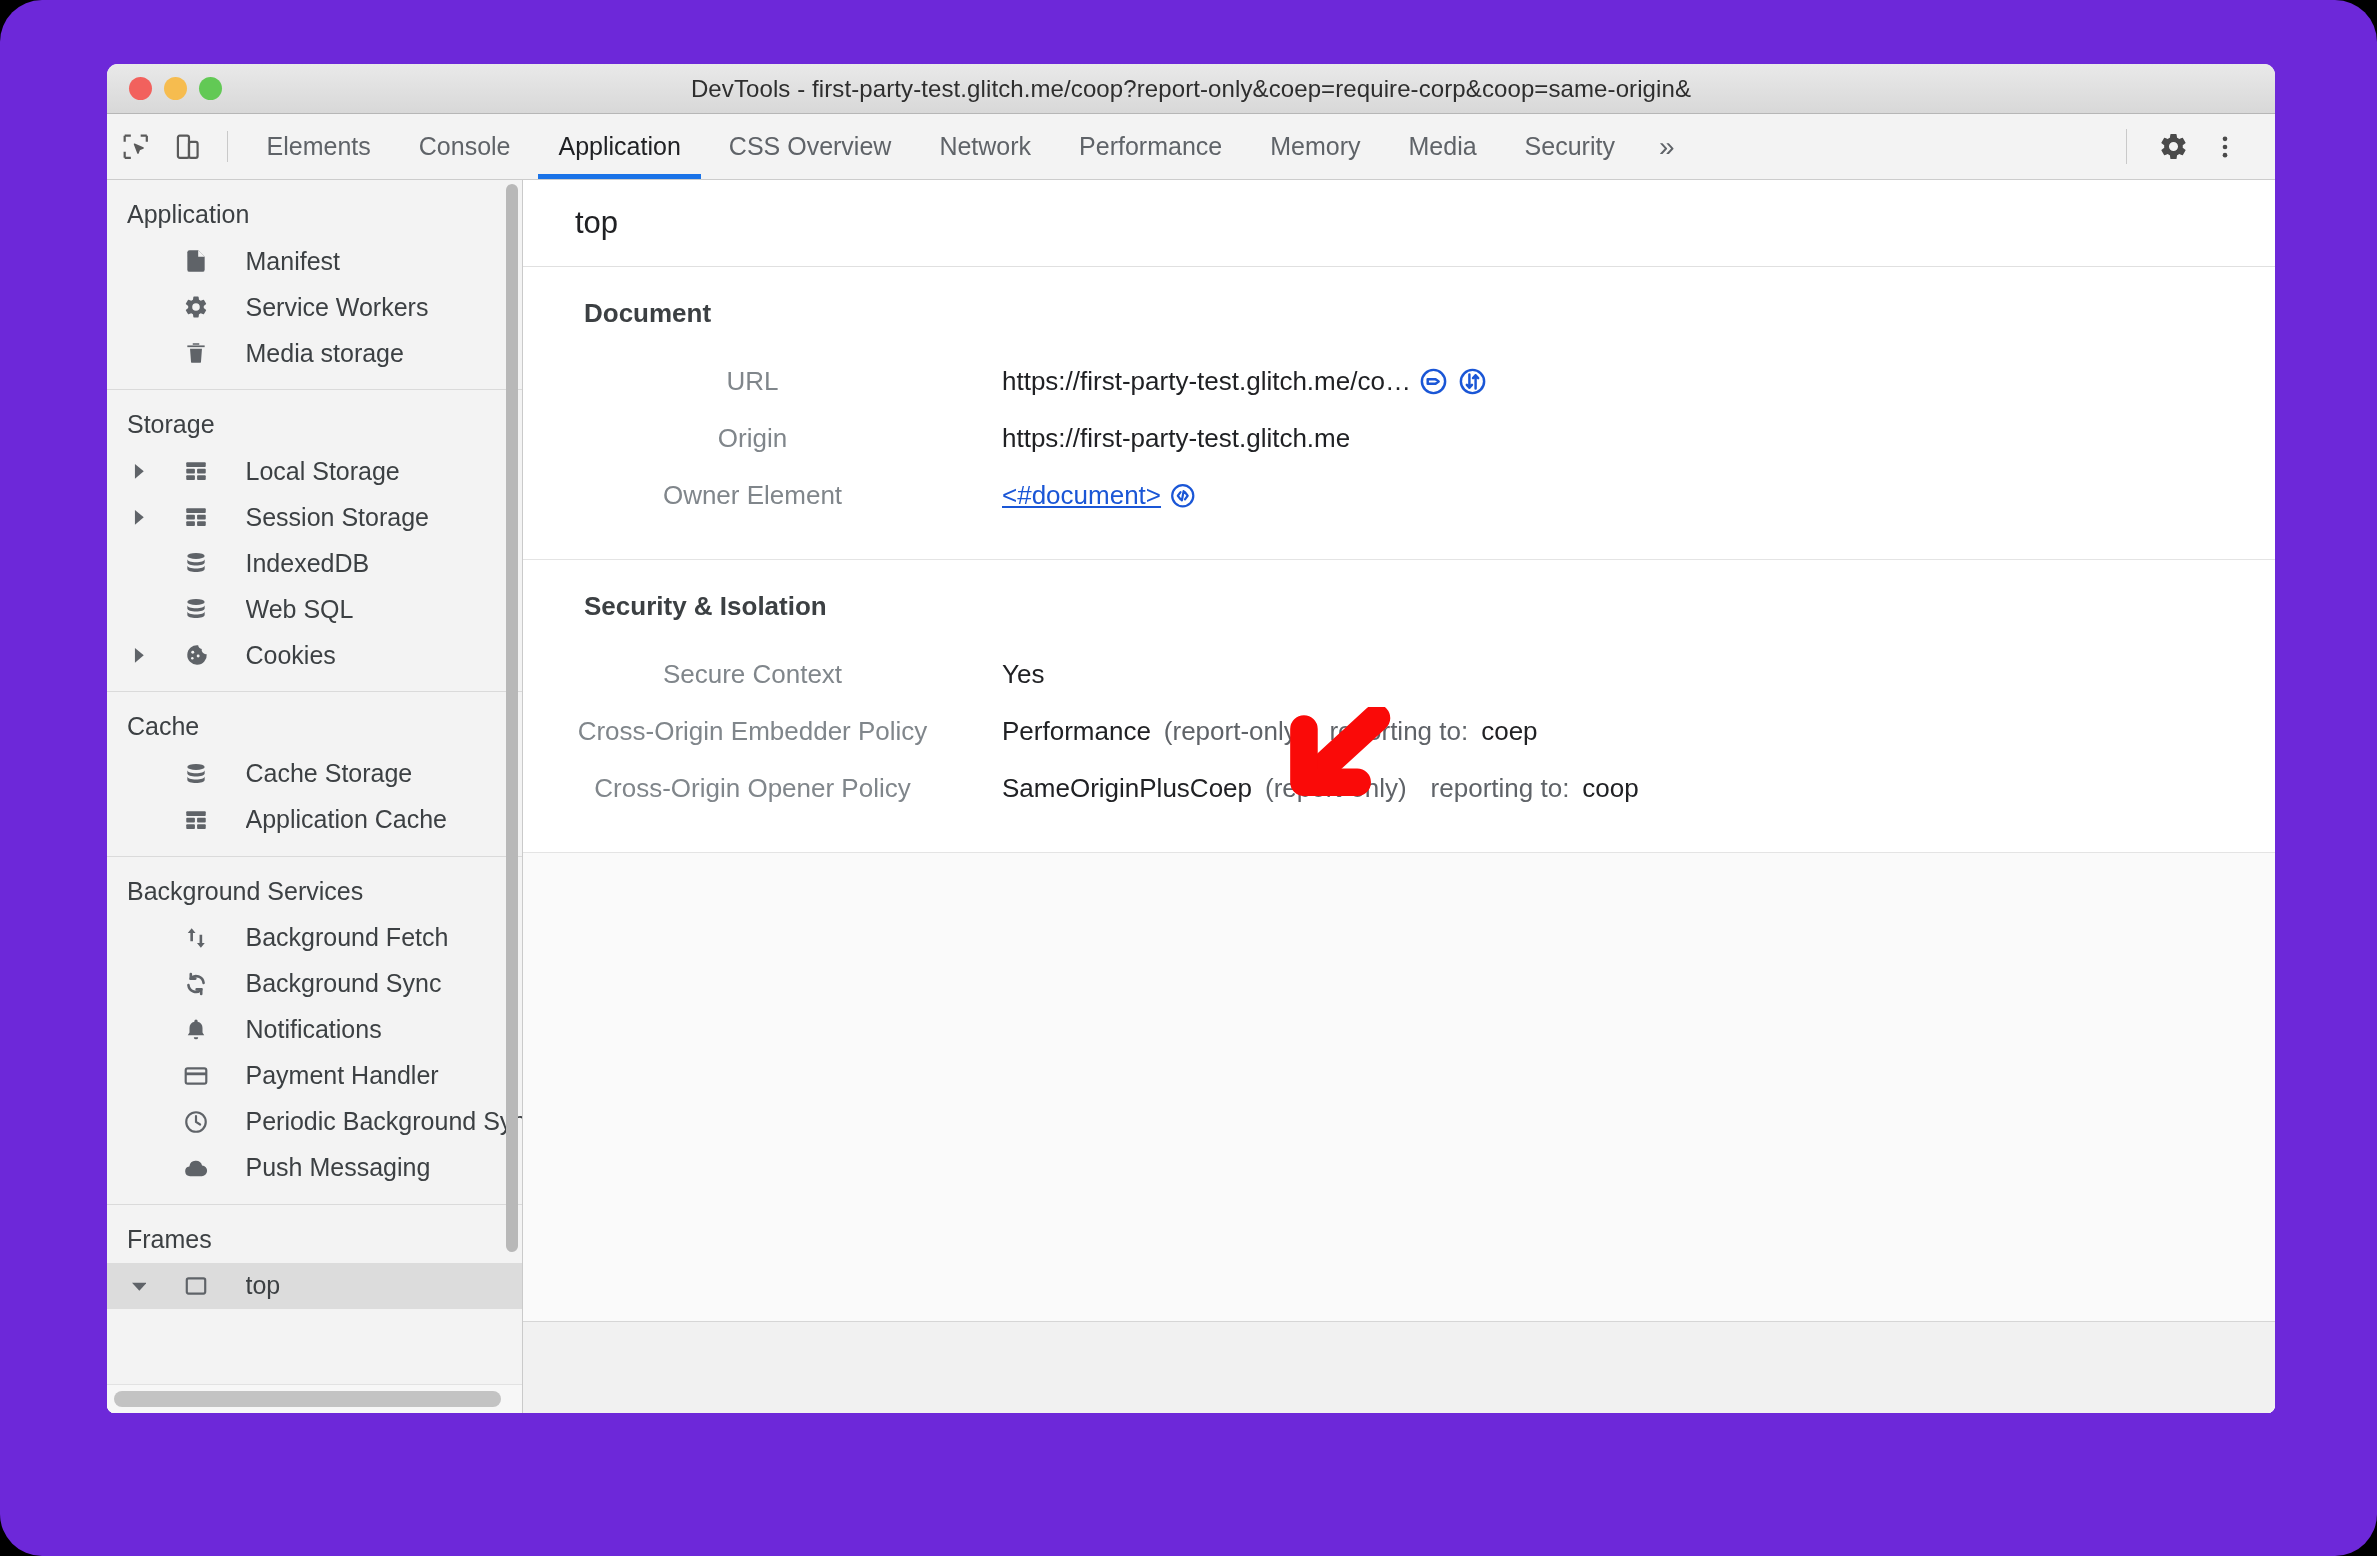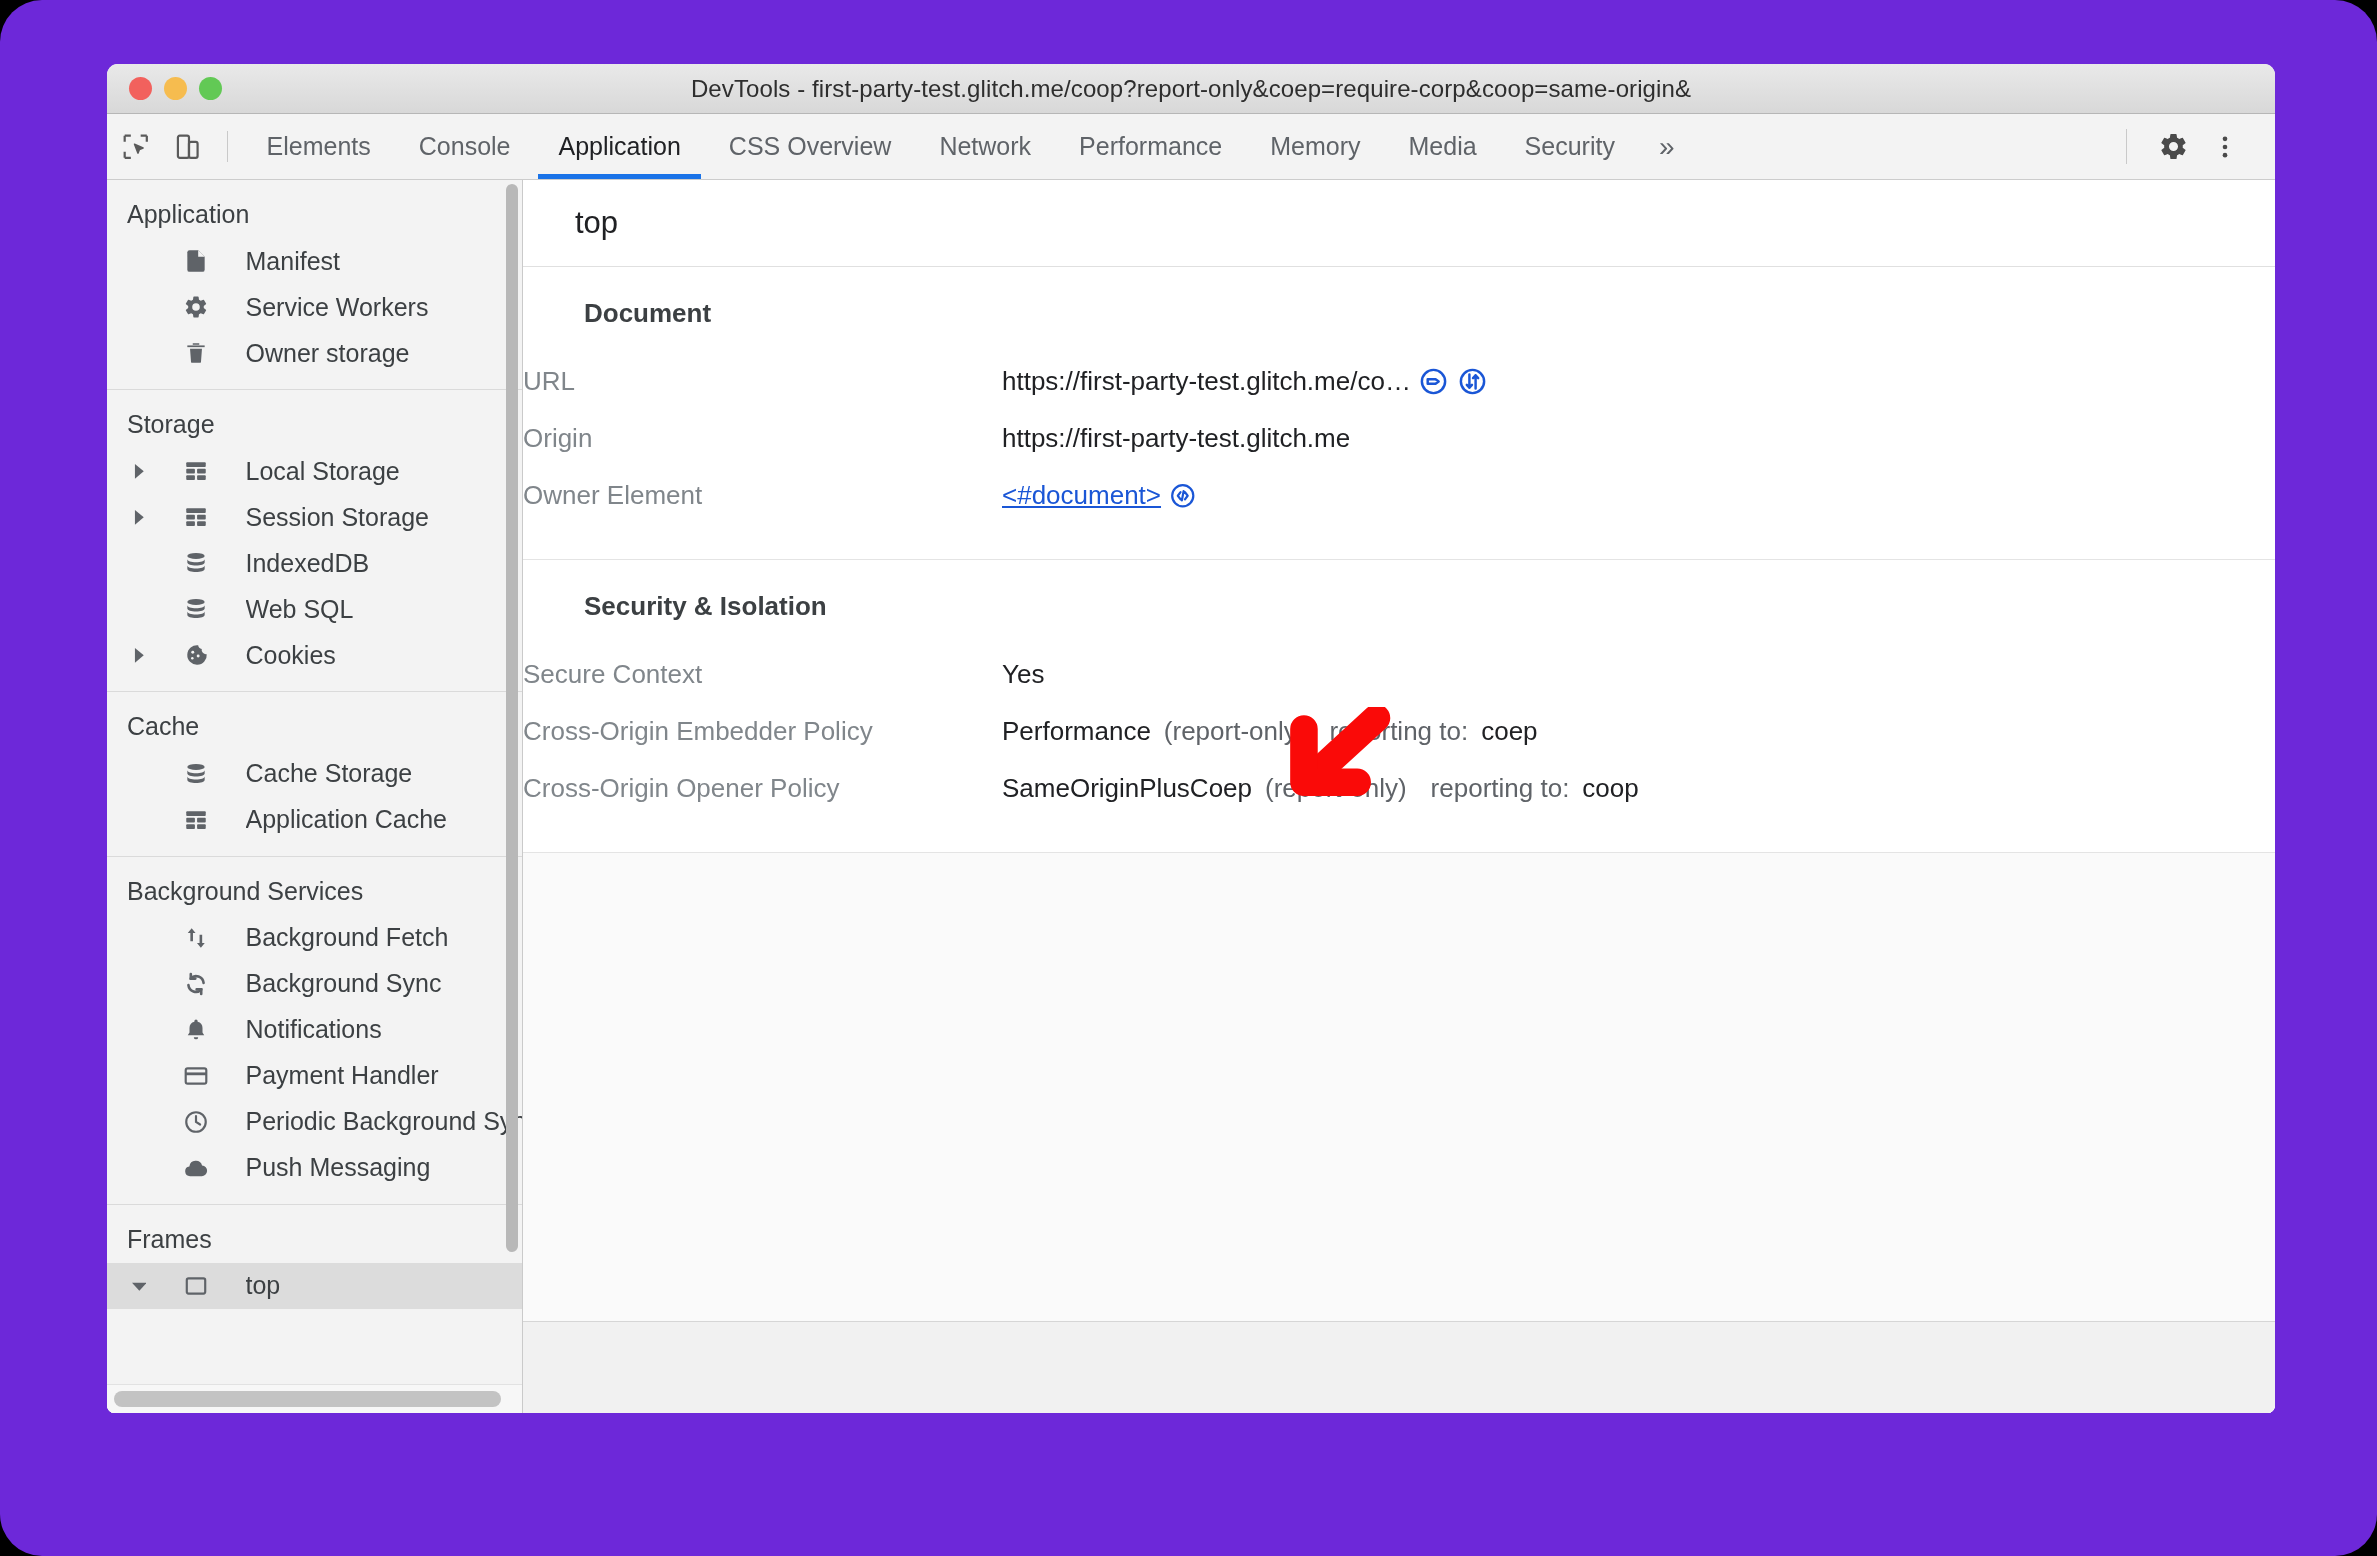--- a/index.html
+++ b/index.html
@@ -253,21 +253,21 @@
   }
   .row {
     display: flex;
     align-items: center;
     min-height: 57px;
     font-size: 26px;
   }
   .row-key {
     width: 479px;
     flex: 0 0 479px;
-    text-align: left;
+    text-align: center;
     color: #80868b;
     padding-right: 20px;
   }
   .row-val {
     display: flex;
     align-items: center;
     color: #202124;
     gap: 0px;
   }
   .val-main { color: #202124; }
@@ -398,21 +398,21 @@
 
             <div class="sb-item">
               <span class="twisty spacer"></span>
               <span class="sb-icon">
                 <svg width="26" height="26" viewBox="0 0 24 24" fill="currentColor">
                     <path d="M4 5h16v1.6H4z"></path>
                     <path d="M9 3h6v1.4H9z"></path>
                     <path d="M6.5 8h11l-.9 12.2a1 1 0 01-1 .8H8.4a1 1 0 01-1-.8z"></path>
                   </svg>
               </span>
-              <span class="sb-label">Owner storage</span>
+              <span class="sb-label">Media storage</span>
             </div>
           </div>
 
           <div class="sb-group">
             <div class="sb-title">Storage</div>
 
             <div class="sb-item">
               <span class="twisty">
                 <svg width="14.7" height="14.7" viewBox="0 0 10 10" fill="currentColor">
                     <path d="M2 0l6 5-6 5z"></path>

